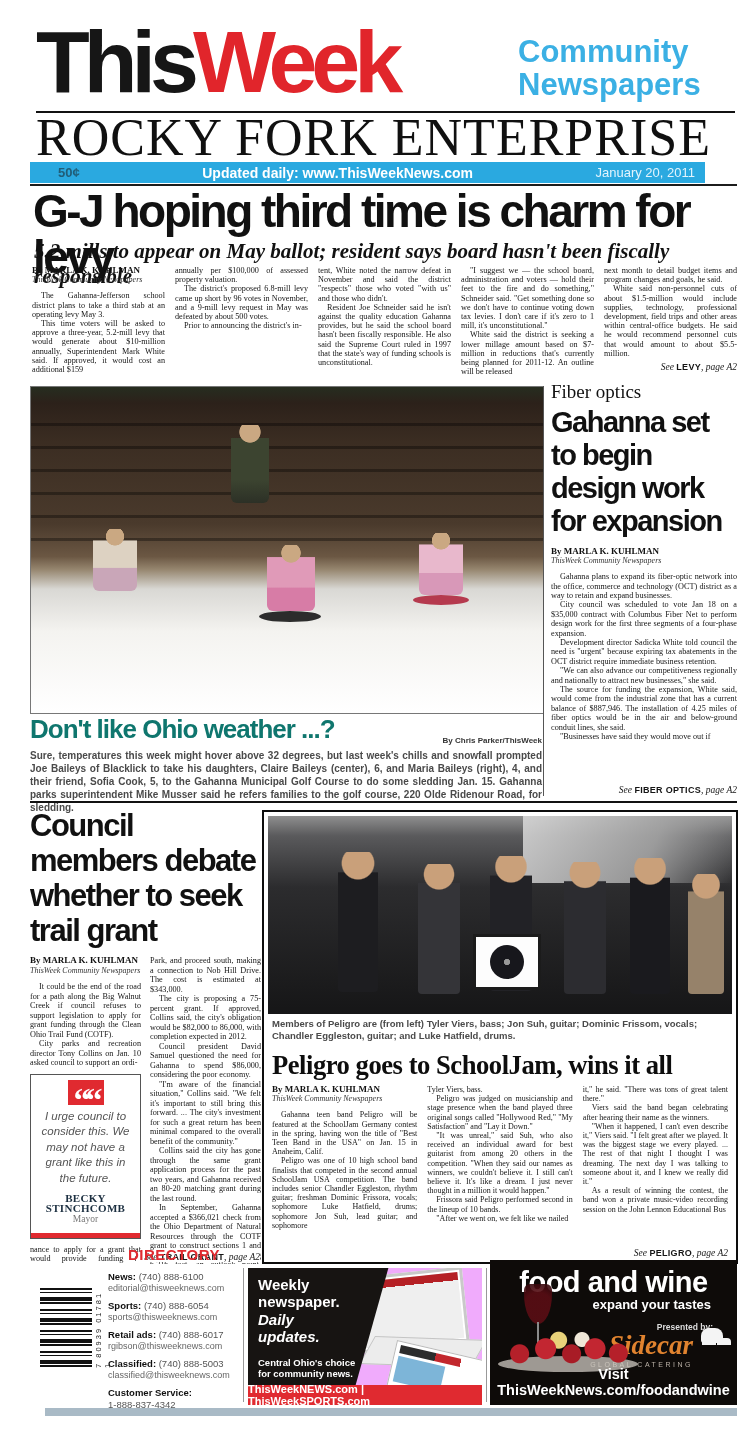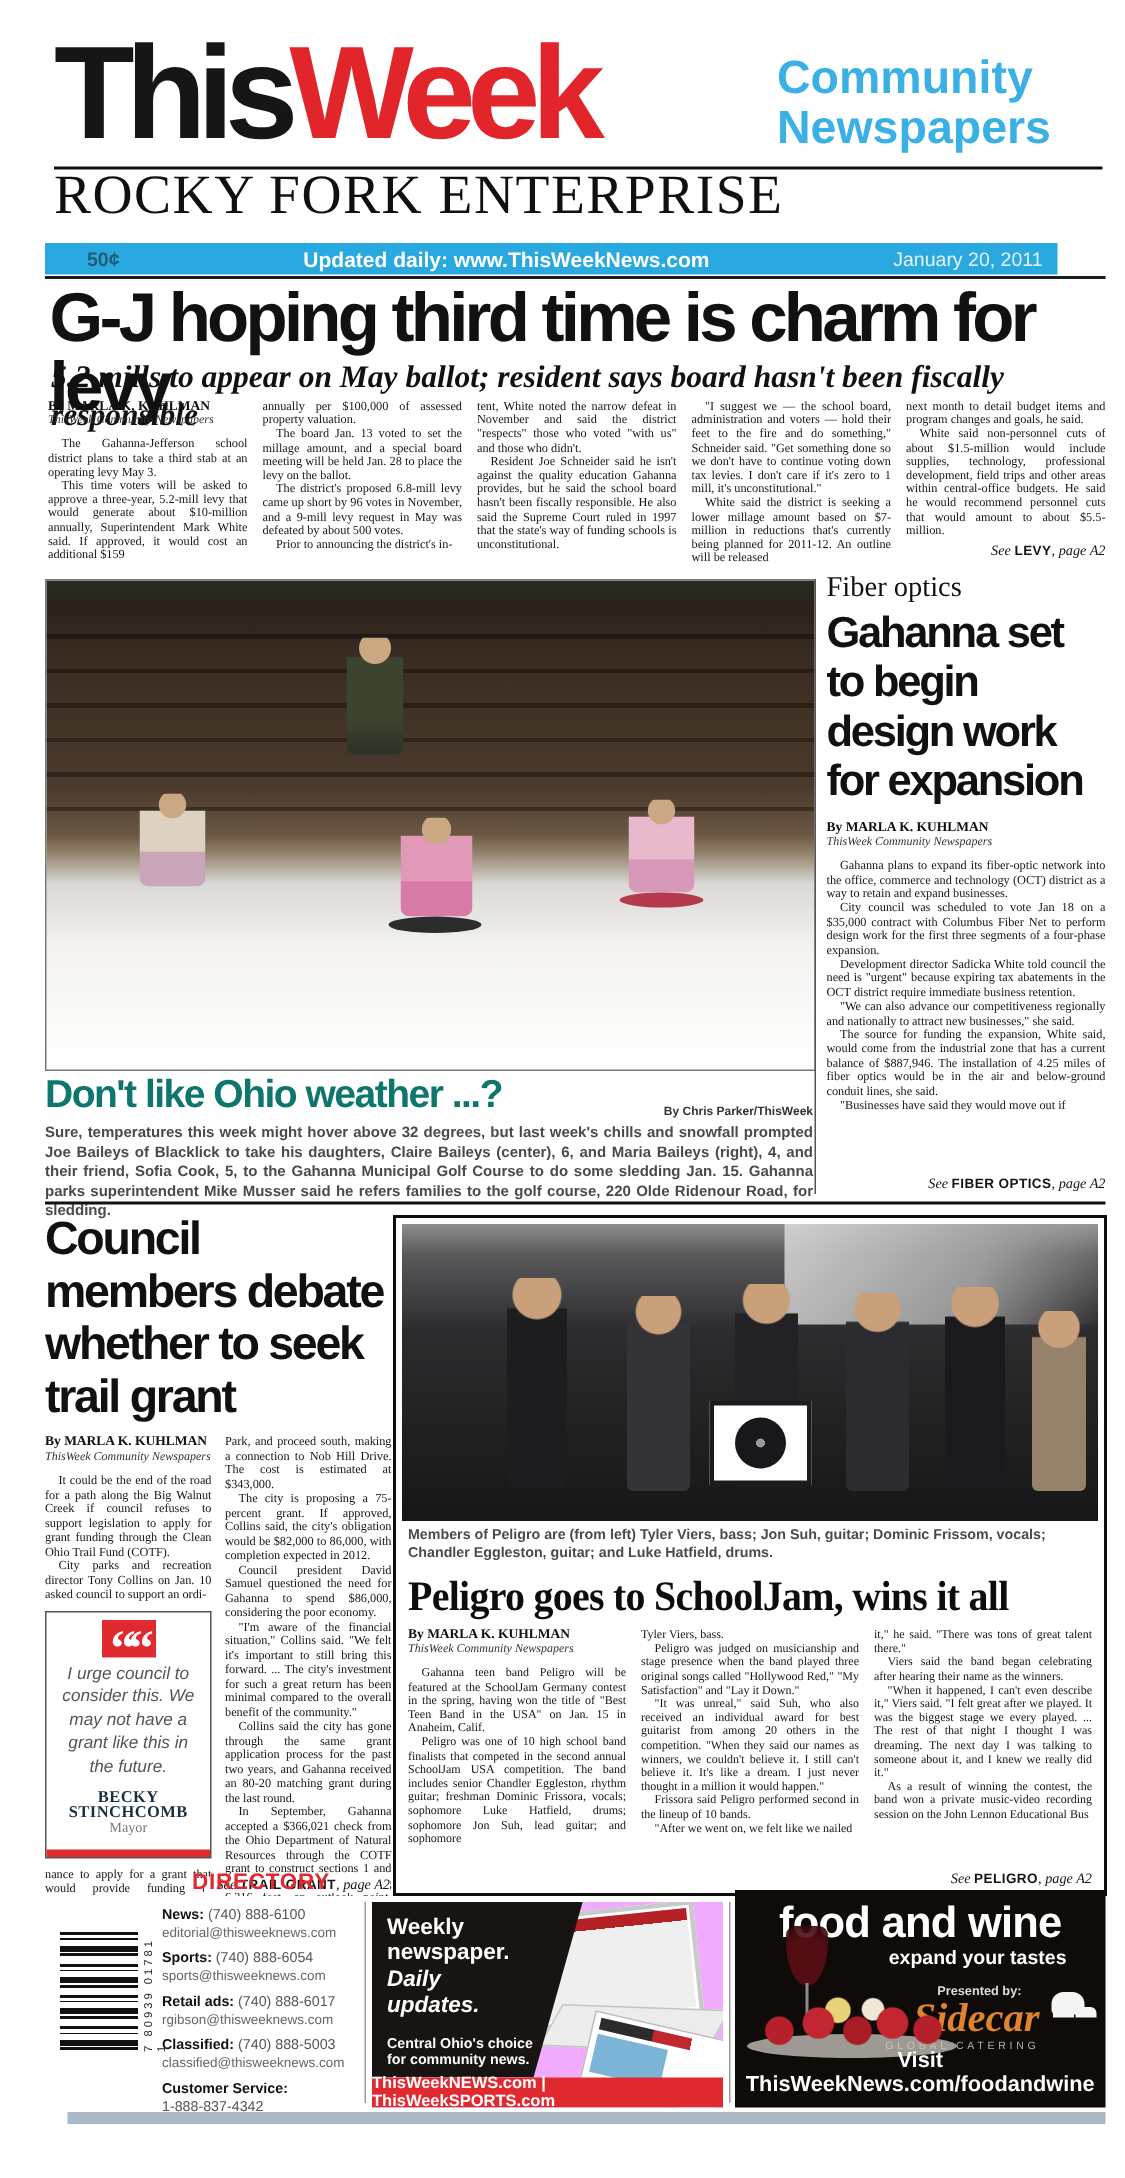--- a/index.html
+++ b/index.html
@@ -7,21 +7,21 @@
        font-family:"Liberation Sans",sans-serif;color:#151515;}
   .abs{position:absolute;}
 
   
   .logo{left:36px;top:18px;font-weight:800;font-size:88px;line-height:1;letter-spacing:-6px;}
   .logo .black{color:#161616;}
   .logo .red{color:#e1252b;}
   .logo-sub{left:518px;top:36px;color:#3bb0e4;font-weight:800;font-size:31px;line-height:1.05;}
   .mast-rule{left:36px;top:111px;width:699px;height:2px;background:#111;}
   .paper-title{left:36px;top:112px;width:699px;font-family:"Liberation Serif",serif;
-               font-size:37px;line-height:1;color:#101010;letter-spacing:1px;}
+               font-size:52px;line-height:1;color:#101010;letter-spacing:1px;}
   .datebar{left:30px;top:162px;width:675px;height:21px;background:#2aa9e0;
            display:flex;align-items:center;font-size:13px;}
   .datebar .price{color:#215d77;font-weight:bold;margin-left:28px;}
   .datebar .update{flex:1;text-align:center;color:#fff;font-weight:bold;font-size:14px;}
   .datebar .date{color:#e3f4fd;margin-right:10px;}
   .datebar-rule{left:30px;top:184px;width:707px;height:2px;background:#1c1c1c;}
 
   
   .lead-hl{left:33px;top:188px;width:705px;font-weight:bold;font-size:46px;line-height:1;
            letter-spacing:-2.5px;color:#111;}
@@ -139,21 +139,21 @@
                border:1px solid #c4c4c4;transform:skewX(-28deg) rotate(2deg);}
   .newsprint{position:absolute;left:142px;top:82px;width:92px;height:50px;background:#fff;
              border:1px solid #bbb;transform:rotate(13deg);}
   .newsprint .sky{position:absolute;left:4px;top:14px;width:48px;height:26px;background:#7db5d8;}
   .newsprint .mast{position:absolute;left:4px;top:3px;width:80px;height:8px;
              background:linear-gradient(90deg,#2c2c2c 0 36px,#c2272d 36px 62px,#fff 62px);}
 
   .foodwine{left:490px;top:1260px;width:247px;height:145px;background:#0e0b09;color:#fff;overflow:hidden;}
   .fw-title{text-align:center;font-weight:bold;font-size:29px;margin-top:6px;letter-spacing:-.5px;}
   .fw-tag{text-align:right;font-weight:bold;font-size:13px;padding-right:26px;margin-top:-2px;}
-  .fw-pres{text-align:right;font-weight:bold;font-size:8.5px;color:#ddd;padding-right:56px;margin-top:10px;}
+  .fw-pres{text-align:right;font-weight:bold;font-size:8.5px;color:#ddd;padding-right:24px;margin-top:10px;}
   .fw-brand{text-align:right;font-family:"Liberation Serif",serif;font-style:italic;font-weight:bold;
             font-size:27px;color:#e0832f;padding-right:44px;line-height:1;}
   .fw-sub{text-align:right;font-size:7px;letter-spacing:2.5px;color:#b9b0a6;padding-right:44px;margin-top:2px;}
   .fw-visit{position:absolute;left:0;bottom:7px;width:100%;text-align:center;font-weight:bold;font-size:14.5px;}
   .scooter{position:absolute;right:14px;top:68px;width:22px;height:15px;background:#f4f4f4;
            border-radius:8px 8px 3px 3px;
            box-shadow:-3px 6px 0 -4px #f4f4f4,12px 6px 0 -4px #f4f4f4;}
   .wineglass-bowl{position:absolute;left:34px;top:24px;width:28px;height:40px;
            background:radial-gradient(circle at 50% 60%,#5a0d14 0 55%,#2a060a 100%);
            border-radius:6px 6px 50% 50%/6px 6px 75% 75%;opacity:.9;}
@@ -196,21 +196,20 @@
 
 <div class="abs lead-cols">
   <div class="col">
     <div class="byline">By MARLA K. KUHLMAN</div>
     <div class="byorg">ThisWeek Community Newspapers</div>
     <p>The Gahanna-Jefferson school district plans to take a third stab at an operating levy May 3.</p>
     <p>This time voters will be asked to approve a three-year, 5.2-mill levy that would generate about $10-million annually, Superintendent Mark White said. If approved, it would cost an additional $159</p>
   </div>
   <div class="col">
     <p class="cont">annually per $100,000 of assessed property valuation.</p>
-    <p>The board Jan. 13 voted to set the millage amount, and a special board meeting will be held Jan. 28 to place the levy on the ballot.</p>
     <p>The district's proposed 6.8-mill levy came up short by 96 votes in November, and a 9-mill levy request in May was defeated by about 500 votes.</p>
     <p>Prior to announcing the district's in-</p>
   </div>
   <div class="col">
     <p class="cont">tent, White noted the narrow defeat in November and said the district "respects" those who voted "with us" and those who didn't.</p>
     <p>Resident Joe Schneider said he isn't against the quality education Gahanna provides, but he said the school board hasn't been fiscally responsible. He also said the Supreme Court ruled in 1997 that the state's way of funding schools is unconstitutional.</p>
   </div>
   <div class="col">
     <p>"I suggest we — the school board, administration and voters — hold their feet to the fire and do something," Schneider said. "Get something done so we don't have to continue voting down tax levies. I don't care if it's zero to 1 mill, it's unconstitutional."</p>
     <p>White said the district is seeking a lower millage amount based on $7-million in reductions that's currently being planned for 2011-12. An outline will be released</p>

